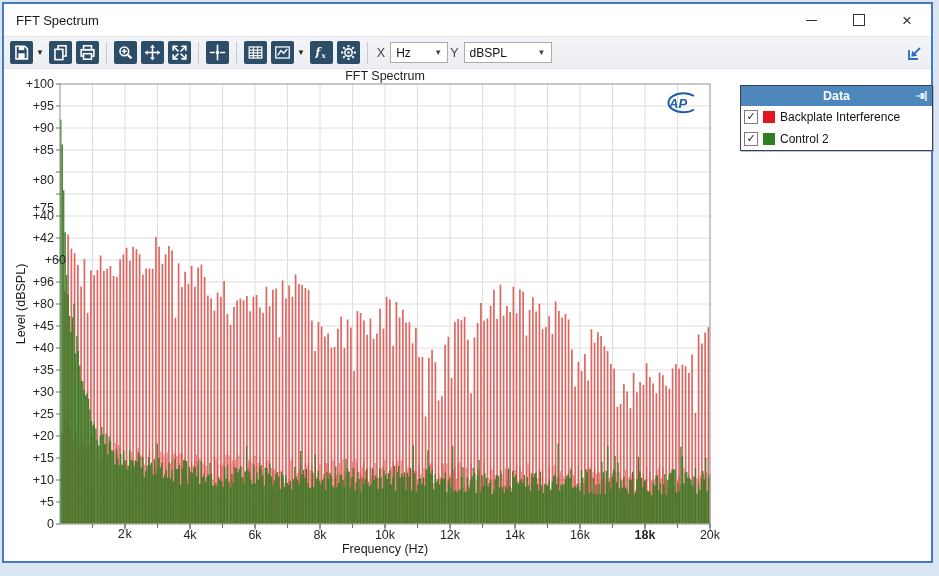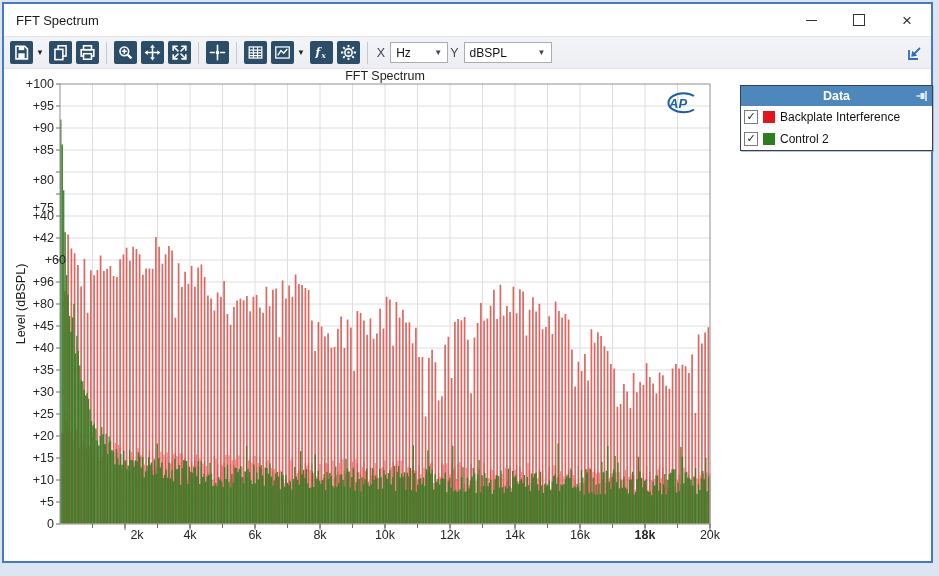--- a/index.html
+++ b/index.html
@@ -313,31 +313,32 @@
         <div class="ytick" style="top: 162px;">+42</div>
         <div class="ytick" style="top: 140px;">+40</div>
         <div class="ytick" style="top: 132px;">+75</div>
         <div class="ytick" style="top: 96px; margin-top: 8px;">+80</div>
         <div class="ytick" style="top: 74px;">+85</div>
         <div class="ytick" style="top: 52px;">+90</div>
         <div class="ytick" style="top: 30px;">+95</div>
         <div class="ytick" style="top: 8px;">+100</div>
       </div>
     <div id="xticks">
-        <div class="xtick" style="left: 111px;">2k</div>
+        <div class="xtick" style="left: 99px; font-family: Liberation Mono, monospace;">2k</div>
         <div class="xtick" style="left: 164px;">4k</div>
         <div class="xtick" style="left: 229px;">6k</div>
         <div class="xtick" style="left: 294px;">8k</div>
         <div class="xtick" style="left: 359px;">10k</div>
         <div class="xtick" style="left: 424px;">12k</div>
         <div class="xtick" style="left: 489px;">14k</div>
         <div class="xtick" style="left: 554px;">16k</div>
         <div class="xtick" style="left: 619px; font-weight: bold;">18k</div>
         <div class="xtick" style="left: 684px;">20k</div>
       </div>
+    <div class="xlabel">Frequency (Hz)</div>
 
     <div class="ap-logo">
       <svg width="40" height="28" viewBox="0 0 40 28">
         <path d="M34 7 A 15 9.5 0 1 0 34 20.5" fill="none" stroke="#1e60a8" stroke-width="2"></path>
         <text x="9" y="19" font-size="13" font-style="italic" font-weight="bold" fill="#1e60a8" font-family="Liberation Sans, sans-serif">AP</text>
       </svg>
     </div>
 
     <div class="legend">
       <div class="legend-header" id="legend-header" style="background: rgb(78, 135, 188);">

